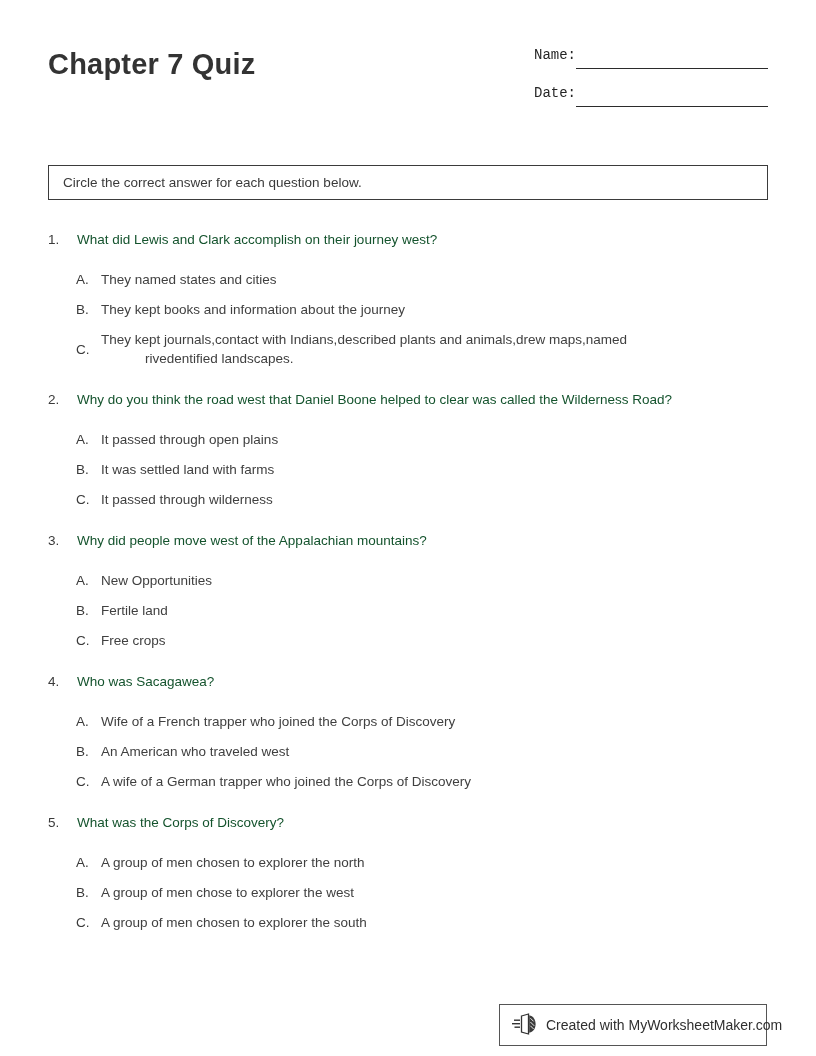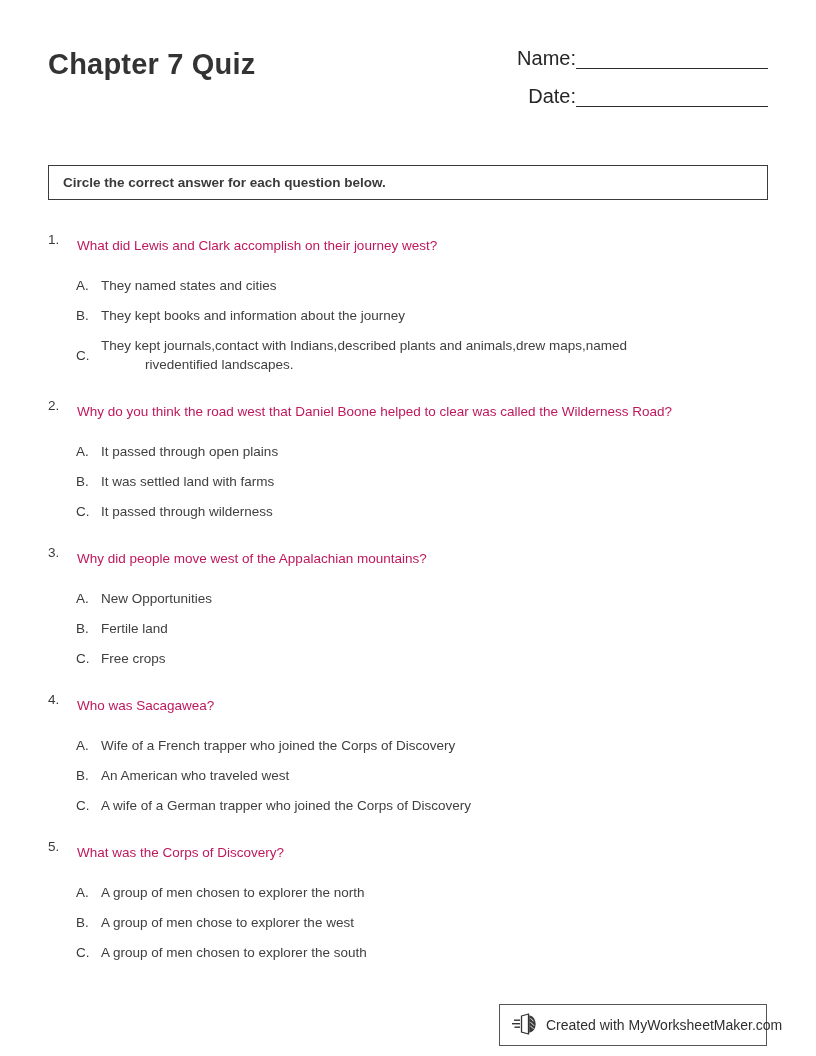--- a/index.html
+++ b/index.html
@@ -48,22 +48,22 @@
     width: 252px;
   }
   .field-row {
     position: relative;
     height: 38px;
   }
   .field-label {
     position: absolute;
     right: 192px;
     top: 5px;
-    font-family: Liberation Sans, sans-serif;
-    font-size: 20px;
+    font-family: Liberation Mono, monospace;
+    font-size: 14px;
     color: #262626;
     white-space: nowrap;
   }
   .field-line {
     position: absolute;
     right: 0;
     top: 26px;
     width: 192px;
     height: 0;
     border-bottom: 1.6px solid #2b2b2b;
@@ -78,21 +78,20 @@
     height: 35px;
     border: 1.5px solid #3b3b3b;
     box-sizing: border-box;
     display: flex;
     align-items: center;
   }
   .instruction-text {
     padding-left: 14px;
     font-size: 13.5px;
     color: #3a3a3a;
-    font-weight: bold;
   }
 
   
   .questions {
     position: absolute;
     left: 48px;
     top: 230px;
     width: 740px;
   }
   .question-block {
@@ -107,23 +106,22 @@
   .question-number {
     width: 29px;
     flex: 0 0 29px;
     font-size: 13.5px;
     color: #3a3a3a;
     line-height: 19px;
   }
   .question-text {
     flex: 1 1 auto;
     font-size: 13.5px;
-    color: #be185d;
+    color: #14532d;
     line-height: 19px;
-    margin-top: 6px;
   }
   .options {
     margin-top: 21px;
   }
   .option-row {
     position: relative;
     display: flex;
     align-items: center;
     margin-bottom: 11px;
     padding-left: 28px;

